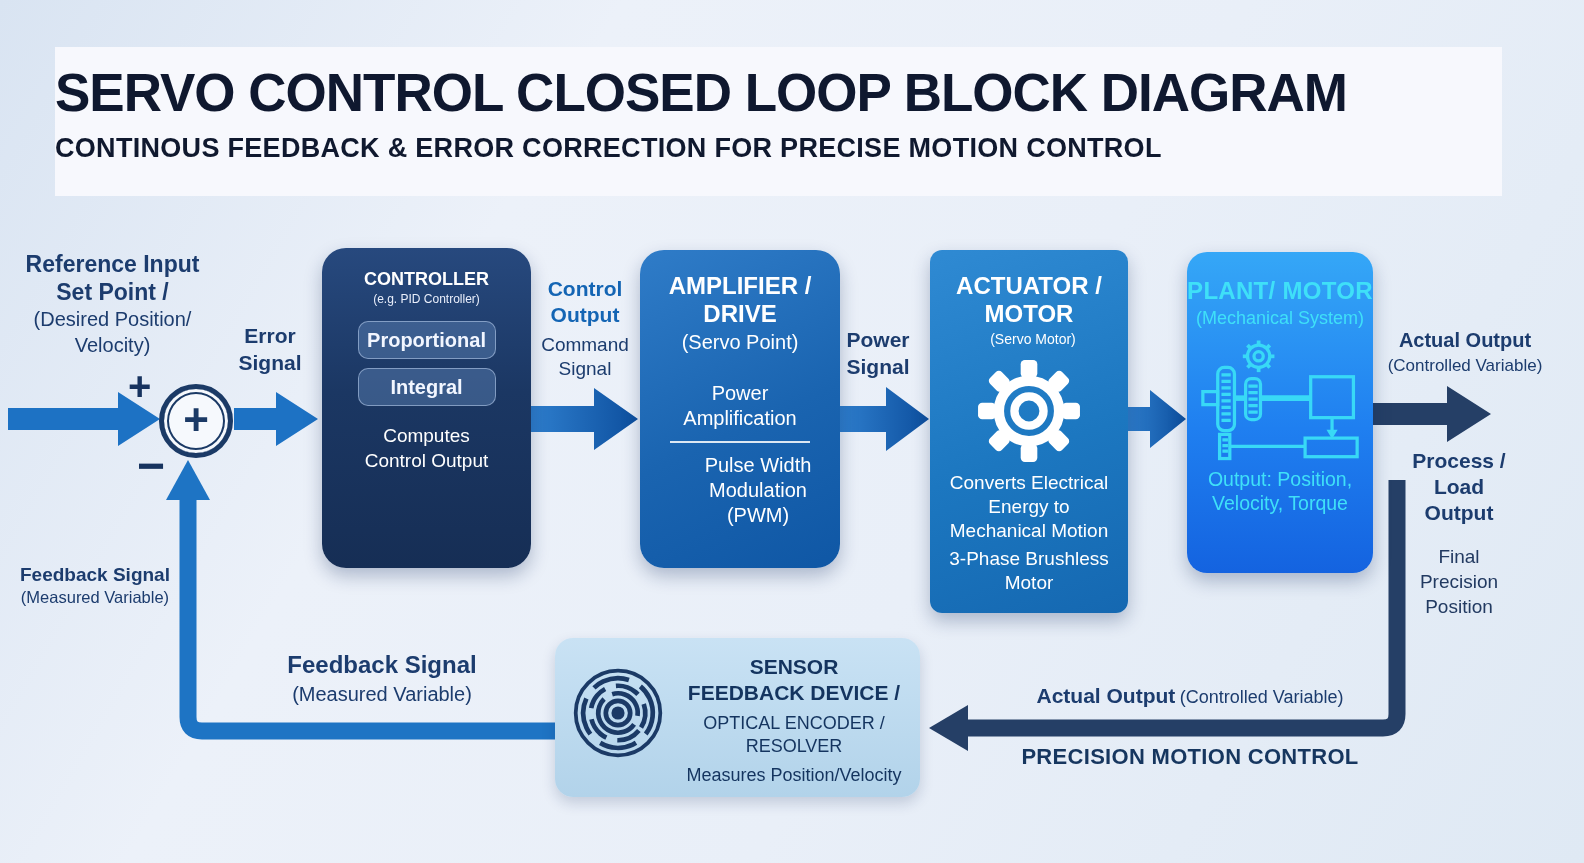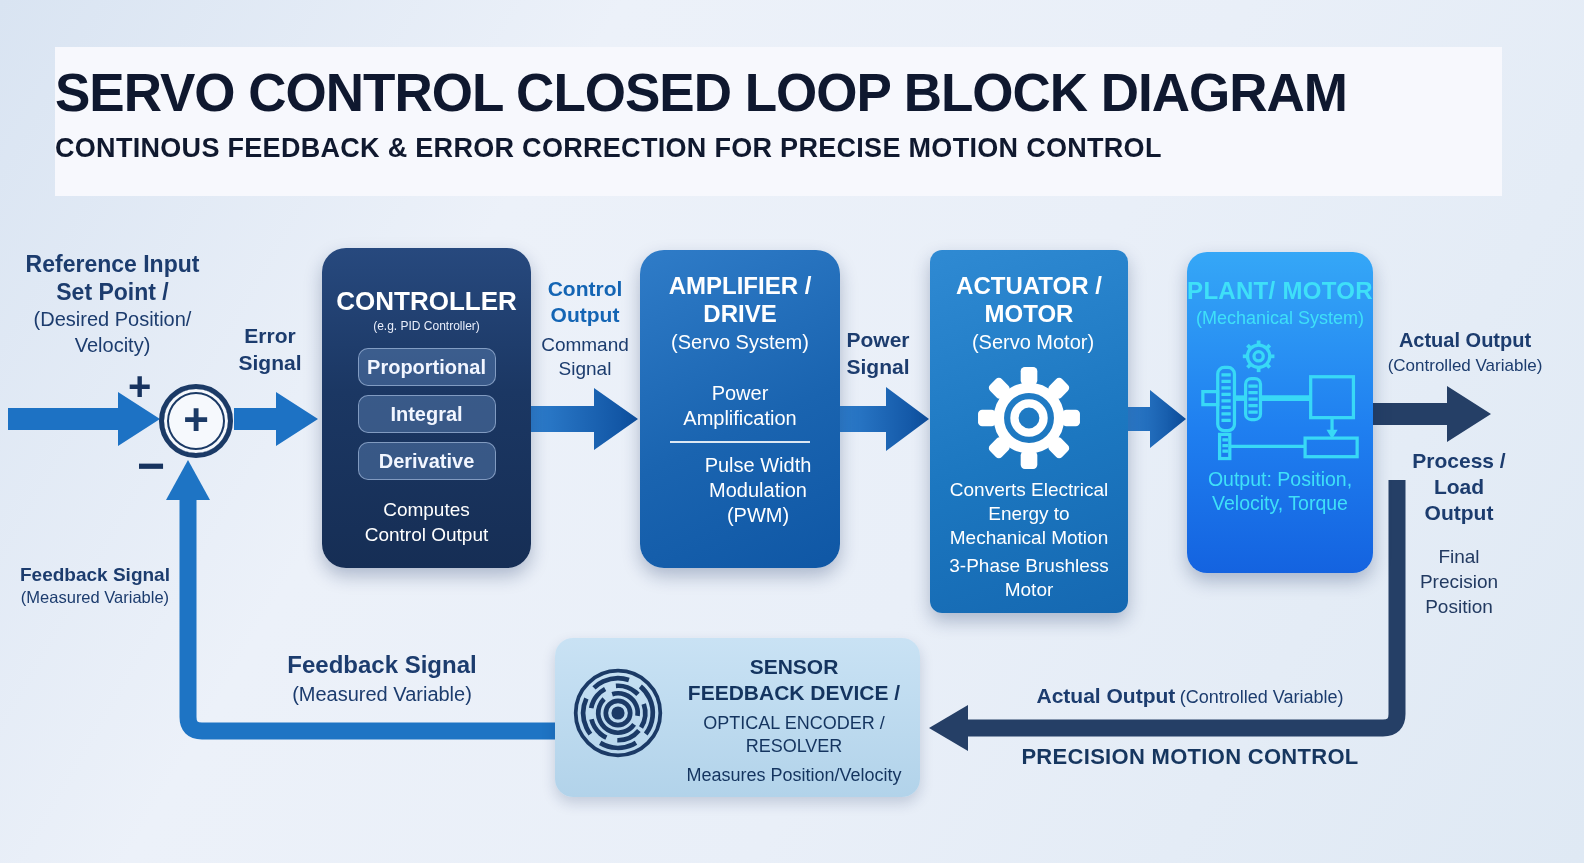--- a/index.html
+++ b/index.html
@@ -61,40 +61,40 @@
   #junction .sum { display:block; text-align:center; line-height:62px; font-size:44px; font-weight:bold; color:#1b3a66; }
   #plus-top { position:absolute; left:128px; top:364px; font-size:40px; font-weight:bold; color:#17335f; z-index:2; }
   #minus    { position:absolute; left:137px; top:438px; font-size:48px; font-weight:bold; color:#17335f; z-index:2; }
 
   
   .block { position:absolute; z-index:2; text-align:center; color:#fff;
     box-shadow:0 8px 18px rgba(15,40,90,.28); }
 
   #controller { left:322px; top:248px; width:209px; height:320px; border-radius:24px;
     background:linear-gradient(180deg,#27497e 0%,#1b3763 45%,#162e55 100%); }
-  #controller .ttl { margin-top:38px; font-size:26px; font-weight:bold; }
+  #controller .ttl { margin-top:21px; font-size:18px; font-weight:bold; }
   #controller .sub { margin-top:2px; font-size:12px; color:#e9eefb; }
   .pid-box { margin:9px auto 0; width:138px; height:38px; line-height:36px;
     background:rgba(96,134,184,.45); border:1.5px solid rgba(190,210,240,.55);
     border-radius:10px; font-size:20px; font-weight:bold; color:#f2f6ff; }
   .pid-box.first { margin-top:15px; }
   #controller .ftr { margin-top:17px; font-size:19px; line-height:25px; }
 
   #amplifier { left:640px; top:250px; width:200px; height:318px; border-radius:24px;
     background:linear-gradient(155deg,#2f7cc8 0%,#1a64b0 55%,#0f57a5 100%); }
   #amplifier .ttl { margin-top:22px; font-size:24px; font-weight:bold; line-height:28px; }
   #amplifier .sub { margin-top:3px; font-size:20px; }
   #amplifier .b1 { margin-top:27px; font-size:20px; line-height:25px; }
   #amplifier .dv { width:140px; height:2px; background:rgba(255,255,255,.85); margin:10px auto; }
   #amplifier .b2 { font-size:20px; line-height:25px;margin-left:36px; }
 
   #actuator { left:930px; top:250px; width:198px; height:363px; border-radius:12px;
     background:linear-gradient(160deg,#2f8ad3 0%,#1c77c0 55%,#1568b1 100%); }
   #actuator .ttl { margin-top:22px; font-size:24px; font-weight:bold; line-height:28px; }
-  #actuator .sub { margin-top:3px; font-size:20px;padding-left:8px; }
+  #actuator .sub { margin-top:3px; font-size:14px;padding-left:8px; }
   #actuator svg { display:block; margin:12px auto 0; }
   #actuator .d1 { margin-top:8px; font-size:19px; line-height:24px; }
   #actuator .d2 { margin-top:4px; font-size:19px; line-height:24px; }
 
   #plant { left:1187px; top:252px; width:186px; height:321px; border-radius:20px;
     background:linear-gradient(180deg,#35a7f7 0%,#1f7ff0 55%,#1463e0 100%); color:#3fe0f8; }
   #plant .ttl { margin-top:25px; font-size:24px; font-weight:bold; letter-spacing:.3px; }
   #plant .sub { margin-top:3px; font-size:18px; }
   #plant svg { display:block; margin:8px auto 0; }
   #plant .out { margin-top:4px; font-size:19.5px; line-height:24px; }
@@ -153,42 +153,41 @@
   <div class="lbl" id="errorsig">
     <div>Error</div>
     <div>Signal</div>
   </div>
 
   <div class="block" id="controller">
     <div class="ttl">CONTROLLER</div>
     <div class="sub">(e.g. PID Controller)</div>
     <div class="pid-box first">Proportional</div>
     <div class="pid-box">Integral</div>
-    <div class="pid-box">Derivative</div>
     <div class="ftr">
       <div>Computes</div>
       <div>Control Output</div>
     </div>
   </div>
 
   <div class="lbl" id="ctlout">
     <div class="co">Control</div>
     <div class="co">Output</div>
     <div class="cs">
       <div>Command</div>
       <div>Signal</div>
     </div>
   </div>
 
   <div class="block" id="amplifier">
     <div class="ttl">
       <div>AMPLIFIER /</div>
       <div>DRIVE</div>
     </div>
-    <div class="sub">(Servo System)</div>
+    <div class="sub">(Servo Point)</div>
     <div class="b1">
       <div>Power</div>
       <div>Amplification</div>
     </div>
     <div class="dv"></div>
     <div class="b2">
       <div>Pulse Width</div>
       <div>Modulation (PWM)</div>
     </div>
   </div>

